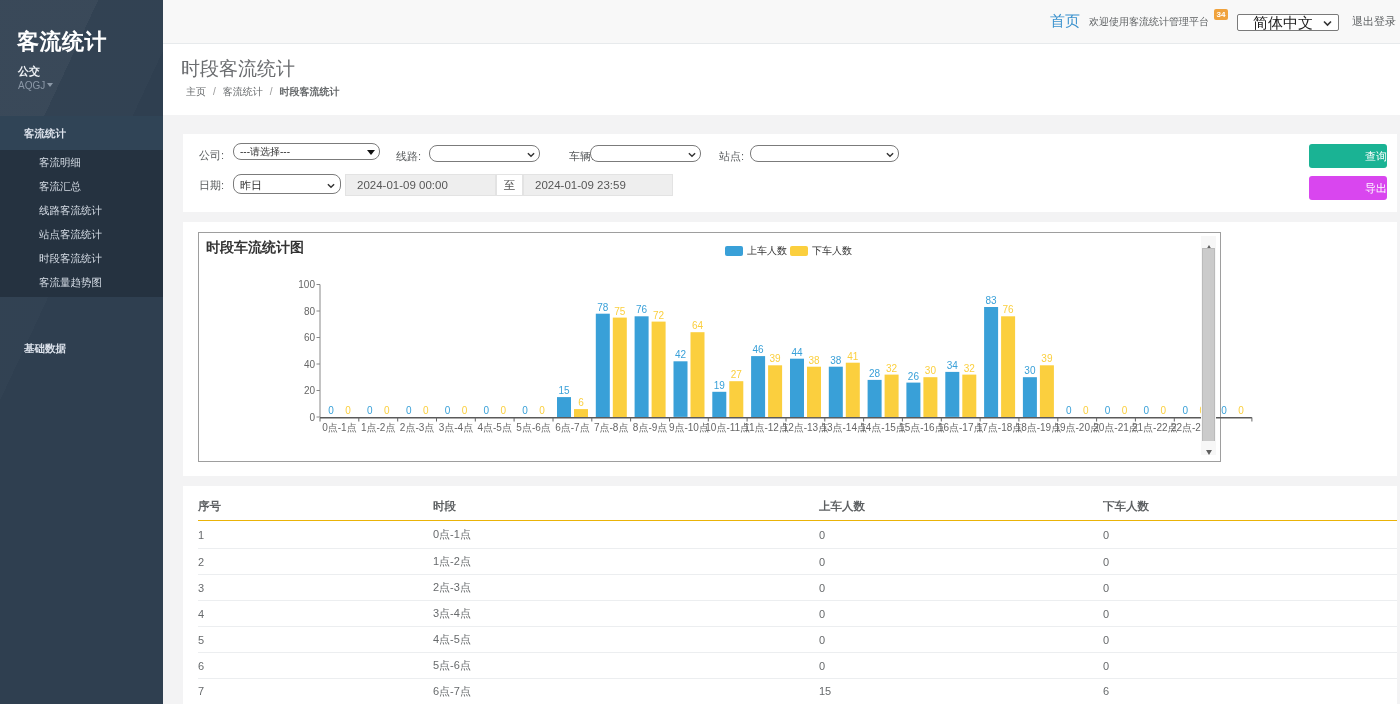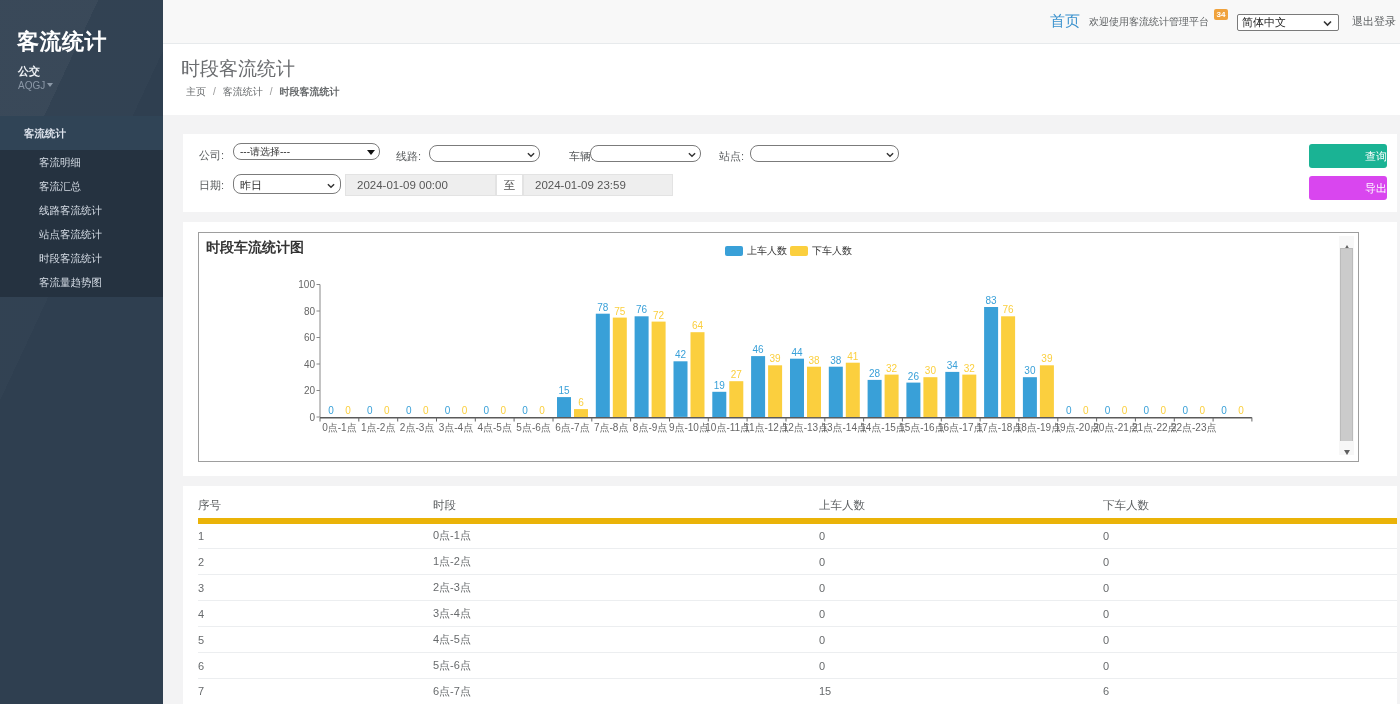--- a/index.html
+++ b/index.html
@@ -9,66 +9,67 @@
 .sb-gx{position:absolute;left:18px;top:64px;font-size:11px;font-weight:bold;color:#eef1f5}
 .sb-aq{position:absolute;left:18px;top:80px;font-size:10px;color:#8b98a7}
 .sb-aq .car{display:inline-block;width:0;height:0;border-left:3.5px solid transparent;border-right:3.5px solid transparent;border-top:4px solid #8b98a7;margin-left:2px;vertical-align:2px}
 .m-parent{position:absolute;left:0;width:163px;height:34.5px;line-height:34.5px;padding-left:24px;font-size:10.5px;font-weight:600;color:#dde3ec}
 #submenu{position:absolute;left:0;top:150px;width:163px;height:147px;background:#253240}
 .m-sub{height:24px;line-height:24px;padding-left:39px;font-size:10.5px;font-weight:400;color:#d5dce5}
 #topbar{position:absolute;left:163px;top:0;width:1237px;height:44px;background:#f8f8f8;border-bottom:1px solid #e7eaec}
 #tb-home{position:absolute;left:887px;top:12px;font-size:15px;color:#3a91cd}
 #tb-welcome{position:absolute;left:926px;top:15px;font-size:10px;color:#5f6264}
 #tb-badge{position:absolute;left:1051px;top:9px;width:14px;height:11px;background:#f0a23c;border-radius:2px;color:#fff;font-size:8px;font-weight:bold;text-align:center;line-height:11px}
-#tb-sel{position:absolute;left:1074px;top:13.5px;width:102px;height:17px;border:1px solid #7a7a7a;border-radius:2px;background:#fff;font-size:11px;color:#222;line-height:15px;padding-left:4px}
+#tb-sel{position:absolute;left:1074px;top:13.5px;width:102px;height:17px;border:1px solid #7a7a7a;border-radius:2px;background:#fff;font-size:15px;color:#222;line-height:15px;padding-left:15px}
 #tb-sel .chev{position:absolute;right:8px;top:4.5px}
 #tb-exit{position:absolute;left:1189px;top:14px;font-size:11px;color:#5f6264}
 #pagehead{position:absolute;left:163px;top:44px;width:1237px;height:71px;background:#fff}
 #pagehead h2{position:absolute;left:18px;top:12px;font-size:19px;font-weight:normal;color:#6b6d70}
 #crumb{position:absolute;left:23px;top:41px;font-size:10px;color:#676a6c}
 #crumb .sep{color:#999;margin:0 7px}
 #crumb b{color:#676a6c}
 #content{position:absolute;left:163px;top:115px;width:1237px;height:589px;background:#f3f3f4}
 .card{position:absolute;left:20px;width:1214px;background:#fff}
 #fcard{top:19px;height:78px}
 .flabel{position:absolute;font-size:11px;color:#5a5d5f}
 .fsel{position:absolute;height:17px;border:1px solid #7b7b7b;border-radius:8px;background:#fff;font-size:10px;color:#333;line-height:15px;padding-left:6px}
 .chev{display:inline-block;width:7px;height:7px}
 .chev svg{display:block}
 .fsel .chev{position:absolute;right:5px;top:5px}
 .dinput{position:absolute;top:40px;height:22px;background:#eeeeee;border:1px solid #e3e3e3;font-size:11.5px;color:#565656;text-align:left;padding-left:11px;line-height:20px}
 .btn{position:absolute;left:1126px;width:78px;height:24px;border-radius:3px;color:#fff;font-size:11px;text-align:right;line-height:24px}
 #chartcard{top:106.5px;height:254px}
-#chartbox{position:absolute;left:15px;top:10px;width:1161px;height:230px;border:1px solid #9e9e9e}
+#chartbox{position:absolute;left:15px;top:10px;width:1023px;height:230px;border:1px solid #9e9e9e}
 #chart-title{position:absolute;left:7px;top:6px;font-size:14px;font-weight:bold;color:#333}
 #sbar{position:absolute;right:4px;top:3px;width:15px;height:219px;background:#f7f7f7}
 #sbar .up,#sbar .dn{position:absolute;left:0;width:15px;height:14px;background:#f7f7f7;text-align:center}
 #sbar .thumb{position:absolute;left:1px;top:12px;width:13px;height:195px;background:#cbcbcb;border:1px solid #bbb}
 .arr{width:0;height:0;border-left:3.5px solid transparent;border-right:3.5px solid transparent;display:inline-block}
 #tablecard{top:370.5px;height:330px}
 table{border-collapse:collapse;width:1199px;margin:8px 0 0 15px;table-layout:fixed;font-size:11px;color:#676a6c}
-th{text-align:left;font-weight:normal;color:#5c5f61;height:27px;border-bottom:6px solid #eab308;font-size:11.5px}
+th{text-align:left;font-weight:bold;color:#5c5f61;height:27px;border-bottom:1px solid #eab308;font-size:11.5px}
 td{height:26px;border-bottom:1px solid #eceef0}
 tbody tr:first-child td{height:28px}
 tbody tr:last-child td{height:25.5px}
 </style></head><body>
 <div id="sidebar">
     <div class="tex"></div>
  <div class="sb-title">客流统计</div>
  <div class="sb-gx">公交</div>
  <div class="sb-aq">AQGJ<span class="car"></span></div>
  <div class="m-parent" style="top:115.5px;background:#304456">客流统计</div>
  <div id="submenu">
   <div class="m-sub">客流明细</div>
   <div class="m-sub">客流汇总</div>
   <div class="m-sub">线路客流统计</div>
   <div class="m-sub">站点客流统计</div>
   <div class="m-sub">时段客流统计</div>
   <div class="m-sub">客流量趋势图</div>
  </div>
+ <div class="m-parent" style="top:331px">基础数据</div>
 </div>
 <div id="topbar">
  <div id="tb-home">首页</div>
  <div id="tb-welcome">欢迎使用客流统计管理平台</div>
  <div id="tb-badge">34</div>
  <div id="tb-sel">简体中文<span class="chev">
         <svg width="9" height="9" viewBox="0 0 9 9">
           <path d="M1 2.5 L4.5 6 L8 2.5" fill="none" stroke="#333" stroke-width="1.6"></path>
         </svg>
       </span></div>

